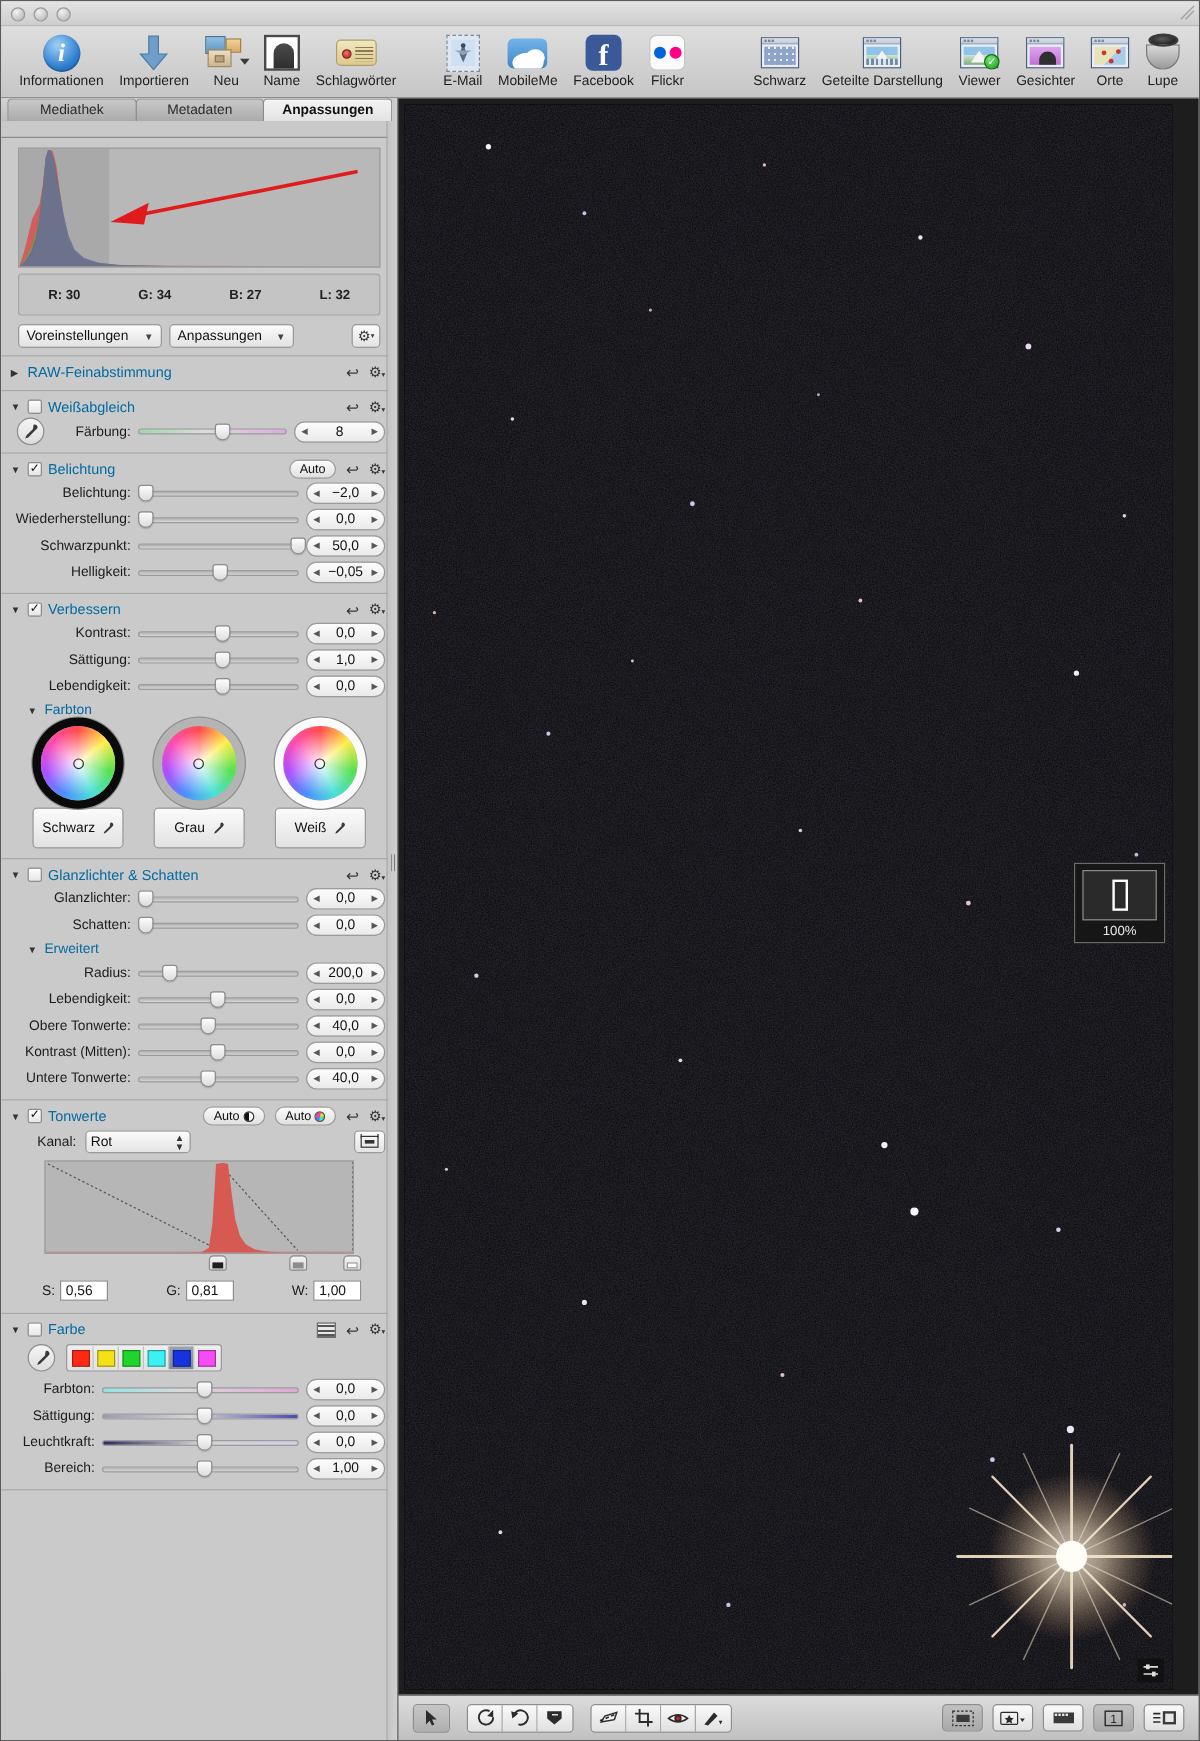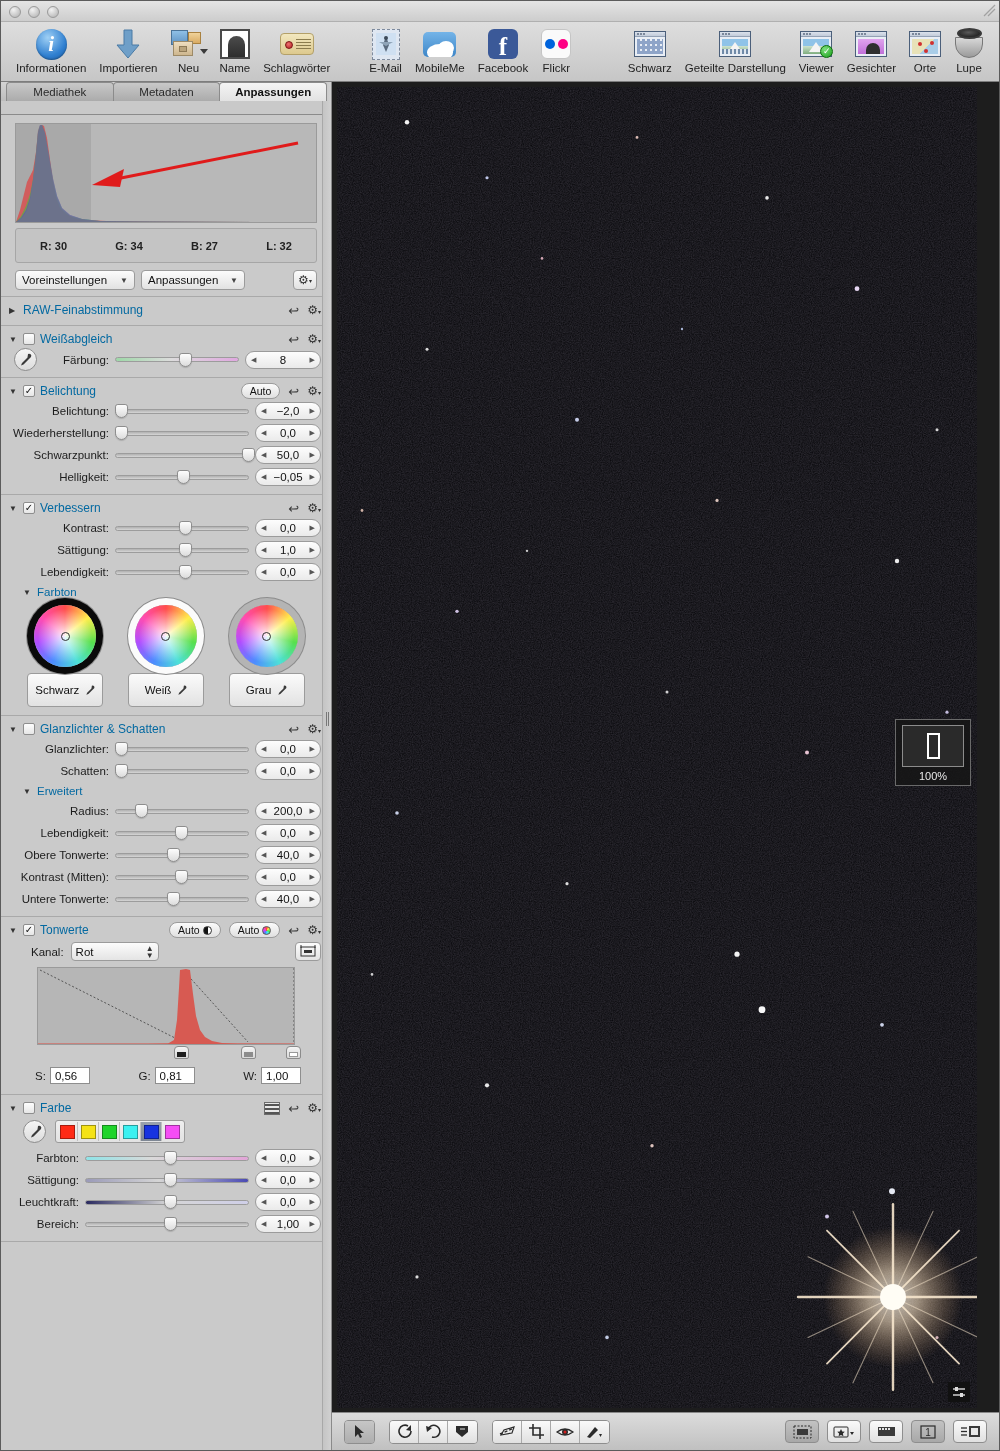--- a/index.html
+++ b/index.html
@@ -809,36 +809,36 @@
                     <span class="dot"></span>
                   </div>
                 <div class="wpick">
                   <span>Schwarz</span>
                   <svg width="11" height="11" viewBox="0 0 14 14">
                       <path d="M10 1 a2.2 2.2 0 0 1 3 3 l-2 2 l-1.5 -1.5 l-5.5 5.5 l-1 2.5 l2.5 -1 l5.5 -5.5 l-1.5 -1.5 z" fill="#3a3a3a"></path>
                     </svg>
                 </div>
               </div>
               <div class="wheel-col">
-                <div class="wheel w">
+                <div class="wheel g">
                     <span class="dot"></span>
                   </div>
                 <div class="wpick">
-                  <span>Weiß</span>
+                  <span>Grau</span>
                   <svg width="11" height="11" viewBox="0 0 14 14">
                       <path d="M10 1 a2.2 2.2 0 0 1 3 3 l-2 2 l-1.5 -1.5 l-5.5 5.5 l-1 2.5 l2.5 -1 l5.5 -5.5 l-1.5 -1.5 z" fill="#3a3a3a"></path>
                     </svg>
                 </div>
               </div>
               <div class="wheel-col">
-                <div class="wheel g">
+                <div class="wheel w">
                     <span class="dot"></span>
                   </div>
                 <div class="wpick">
-                  <span>Grau</span>
+                  <span>Weiß</span>
                   <svg width="11" height="11" viewBox="0 0 14 14">
                       <path d="M10 1 a2.2 2.2 0 0 1 3 3 l-2 2 l-1.5 -1.5 l-5.5 5.5 l-1 2.5 l2.5 -1 l5.5 -5.5 l-1.5 -1.5 z" fill="#3a3a3a"></path>
                     </svg>
                 </div>
               </div>
             </div>
           </div>
 
           <div class="sect">
             <div class="sect-head">

